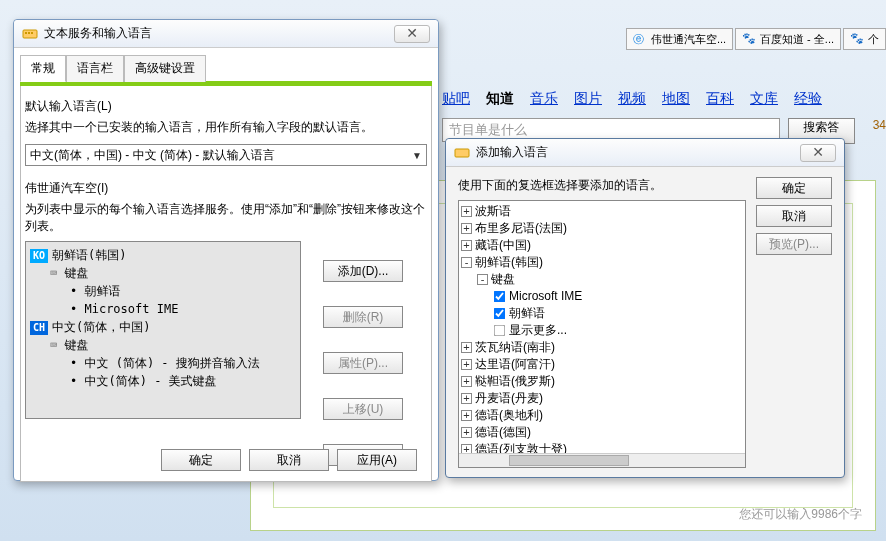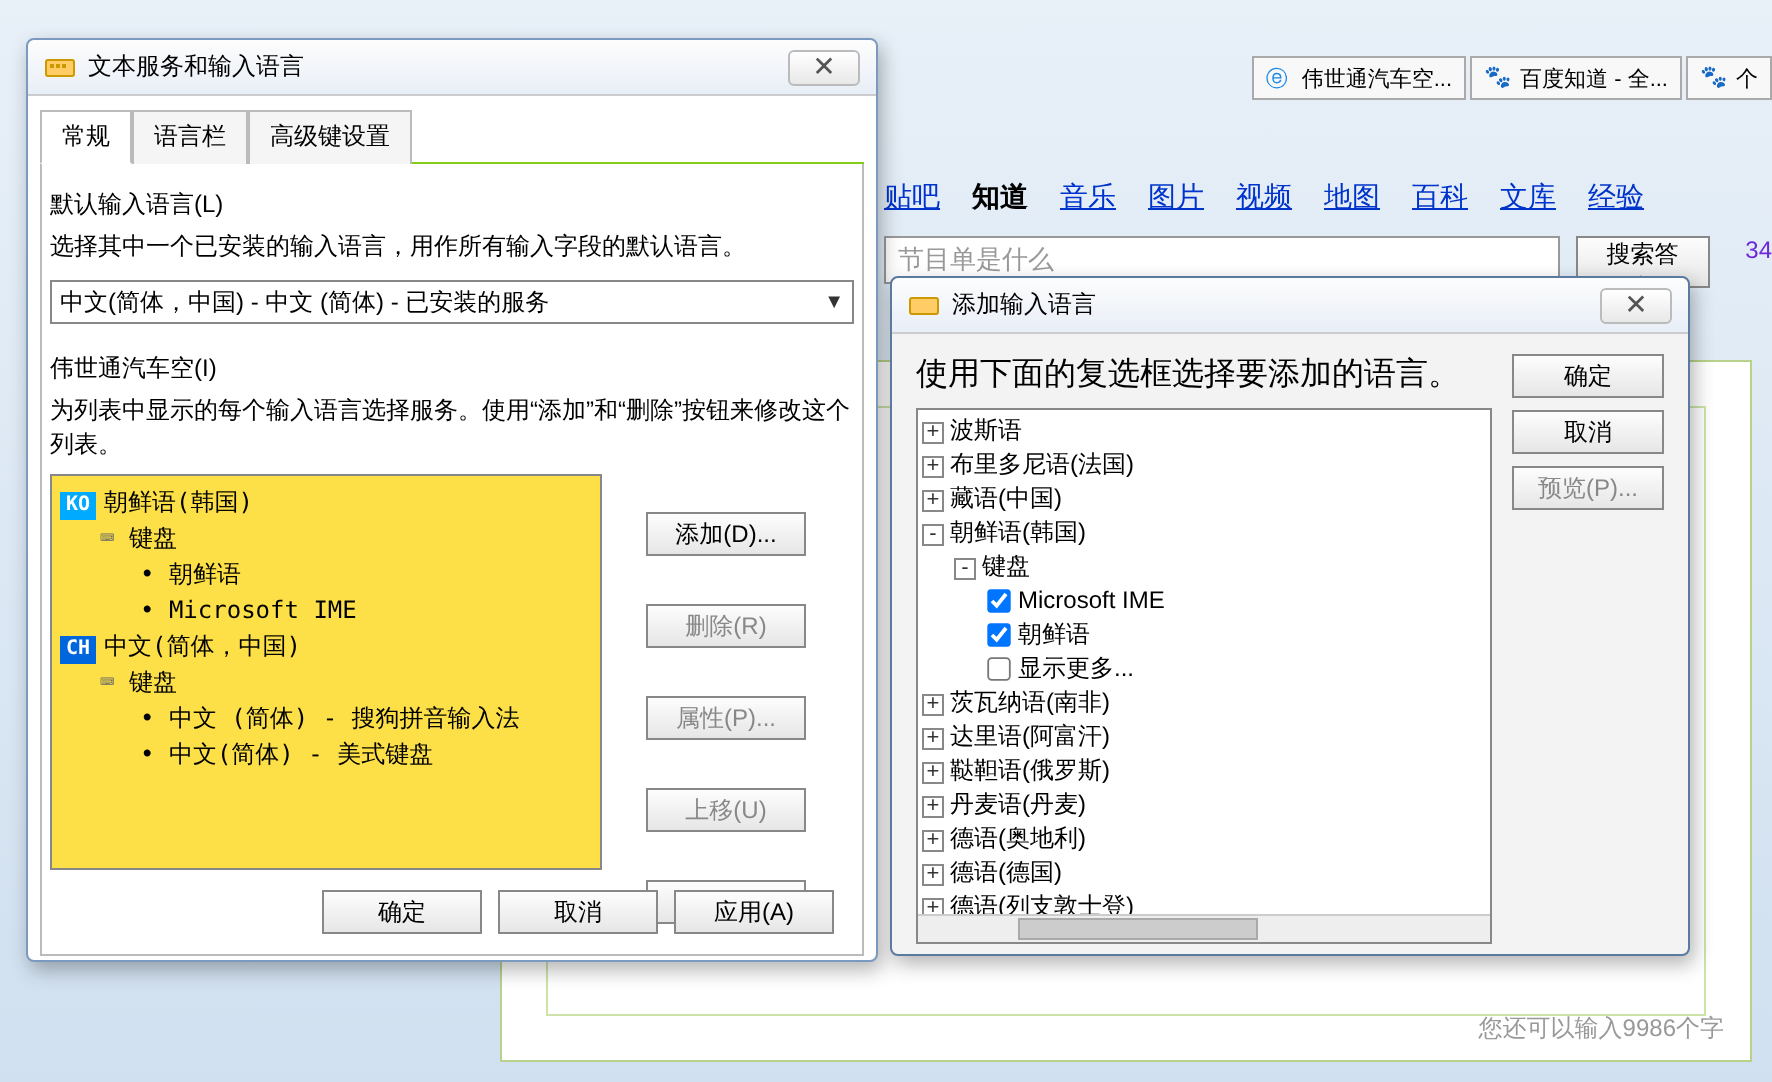--- a/index.html
+++ b/index.html
@@ -103,21 +103,21 @@
   width: 36px;
   height: 18px;
   text-align: center;
   line-height: 15px;
   background: linear-gradient(#fff,#e8e8e8);
 }
 
 
 .dlg-main { top: 19px; left: 13px; width: 426px; height: 462px; background:#fff; }
 .dlg-main .body { padding: 4px 6px 8px; }
-.tabstrip { display:flex; border-bottom: 1px solid #84cc16; margin-top:2px; }
+.tabstrip { display:flex; border-bottom: 5px solid #84cc16; margin-top:2px; }
 .tab {
   padding: 4px 10px;
   border: 1px solid #bbb;
   border-bottom: none;
   background: #f5f5f5;
   margin-right: 0px;
   position: relative;
   top: 1px;
   font-size: 12px;
 }
@@ -138,23 +138,23 @@
   background:#fff;
   display:flex;
   align-items:center;
   padding:0 4px;
   justify-content: space-between;
   margin-bottom: 14px;
 }
 .combo .arrow { font-size:10px; color:#333; }
 .installed-box {
   border: 1px solid #888;
-  height: 198px;
+  height: 178px;
   width: 276px;
-  background:#fde047;
+  background:#e5e5e5;
   overflow:auto;
   padding: 4px;
   font-family: "SimSun", monospace;
   font-size: 12px;
   line-height: 18px;
 }
 .side-buttons {
   position:absolute;
   left: 302px;
   top: 174px;
@@ -185,21 +185,21 @@
   margin-right:4px;
 }
 .badge-ko { background:#00aaff; }
 .badge-cn { background:#0066dd; }
 .tree-ind { display:inline-block; }
 .kb-icon { color:#666; }
 
 
 .dlg-add { top: 138px; left: 445px; width: 400px; height: 340px; background:#f3f3f3; border-color:#5a7aa0;}
 .dlg-add .inner { padding: 10px 12px; display:flex; gap:10px; }
-.dlg-add .instruction { font-size:16px; margin-bottom:6px; }
+.dlg-add .instruction { font-size:12px; margin-bottom:6px; }
 .treeview {
   background:#fff;
   border: 1px solid #888;
   width: 288px;
   height: 268px;
   overflow:auto;
   font-family: "SimSun", "Microsoft YaHei", sans-serif;
   font-size:12px;
   line-height:17px;
   padding:2px;
@@ -279,21 +279,21 @@
   <a>视频</a>
   <a>地图</a>
   <a>百科</a>
   <a>文库</a>
   <a>经验</a>
 </div>
 
 <div class="search-row">
   <input class="search-input" value="节目单是什么" style="">
   <button class="search-btn">搜索答案</button>
-  <span style="margin-left:18px;color:#6d28d9">34</span>
+  <span style="margin-left:18px;color:#a16207">34</span>
 </div>
 
 <div class="dialog dlg-main">
   <div class="titlebar">
     <span class="title-icon">
       <svg width="16" height="16">
           <rect x="1" y="4" width="14" height="8" rx="1" fill="#fc6" stroke="#c90"></rect>
           <rect x="3" y="6" width="2" height="2" fill="#c90"></rect>
           <rect x="6" y="6" width="2" height="2" fill="#c90"></rect>
           <rect x="9" y="6" width="2" height="2" fill="#c90"></rect>
@@ -305,21 +305,21 @@
   <div class="body">
     <div class="tabstrip">
       <div class="tab active">常规</div>
       <div class="tab">语言栏</div>
       <div class="tab">高级键设置</div>
     </div>
     <div class="tabpanel">
       <div class="section-label">默认输入语言(L)</div>
       <div class="section-label" style="margin-bottom:8px">选择其中一个已安装的输入语言，用作所有输入字段的默认语言。</div>
       <div class="combo">
-        <span>中文(简体，中国) - 中文 (简体) - 已安装的服务</span>
+        <span>中文(简体，中国) - 中文 (简体) - 默认输入语言</span>
         <span class="arrow">▼</span>
       </div>
 
       <div class="section-label">伟世通汽车空(I)</div>
       <div class="section-label" style="margin-bottom:6px">为列表中显示的每个输入语言选择服务。使用“添加”和“删除”按钮来修改这个列表。</div>
 
       <div class="installed-box">
         <div><span class="lang-badge badge-ko">KO</span><span>朝鲜语(韩国)</span></div>
         <div><span class="tree-ind" style="width:20px"></span><span class="kb-icon">⌨</span> <span>键盘</span></div>
         <div><span class="tree-ind" style="width:40px"></span>• <span>朝鲜语</span></div>

